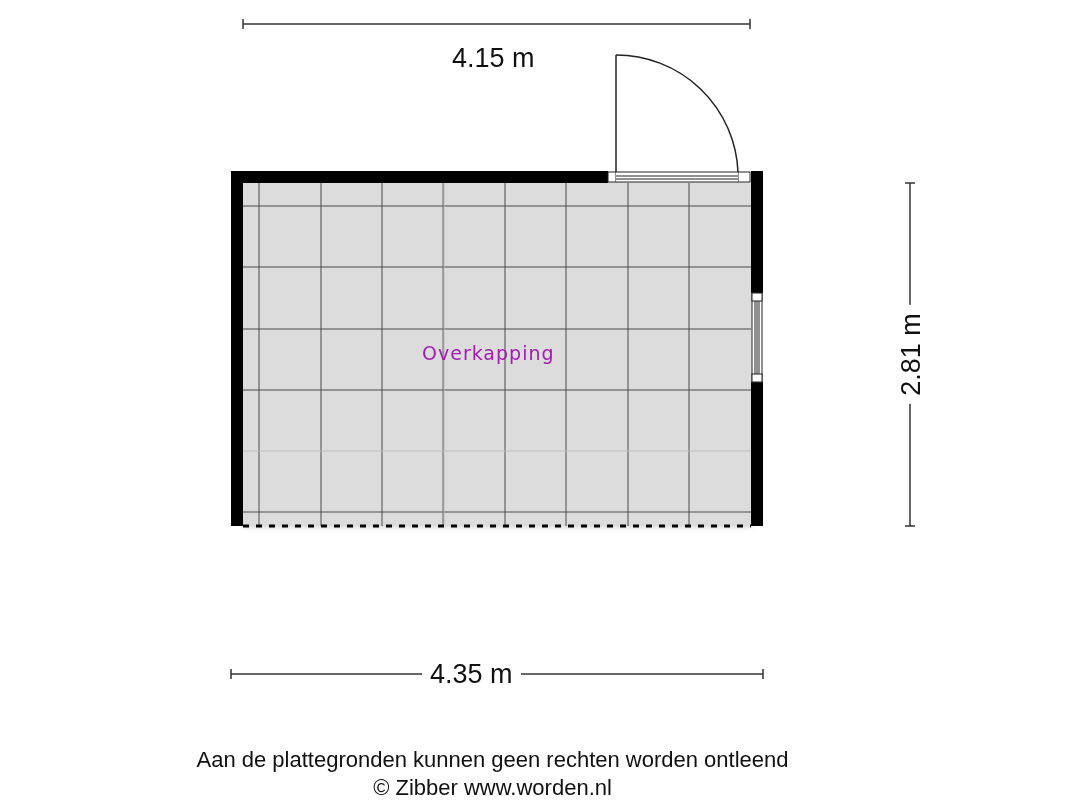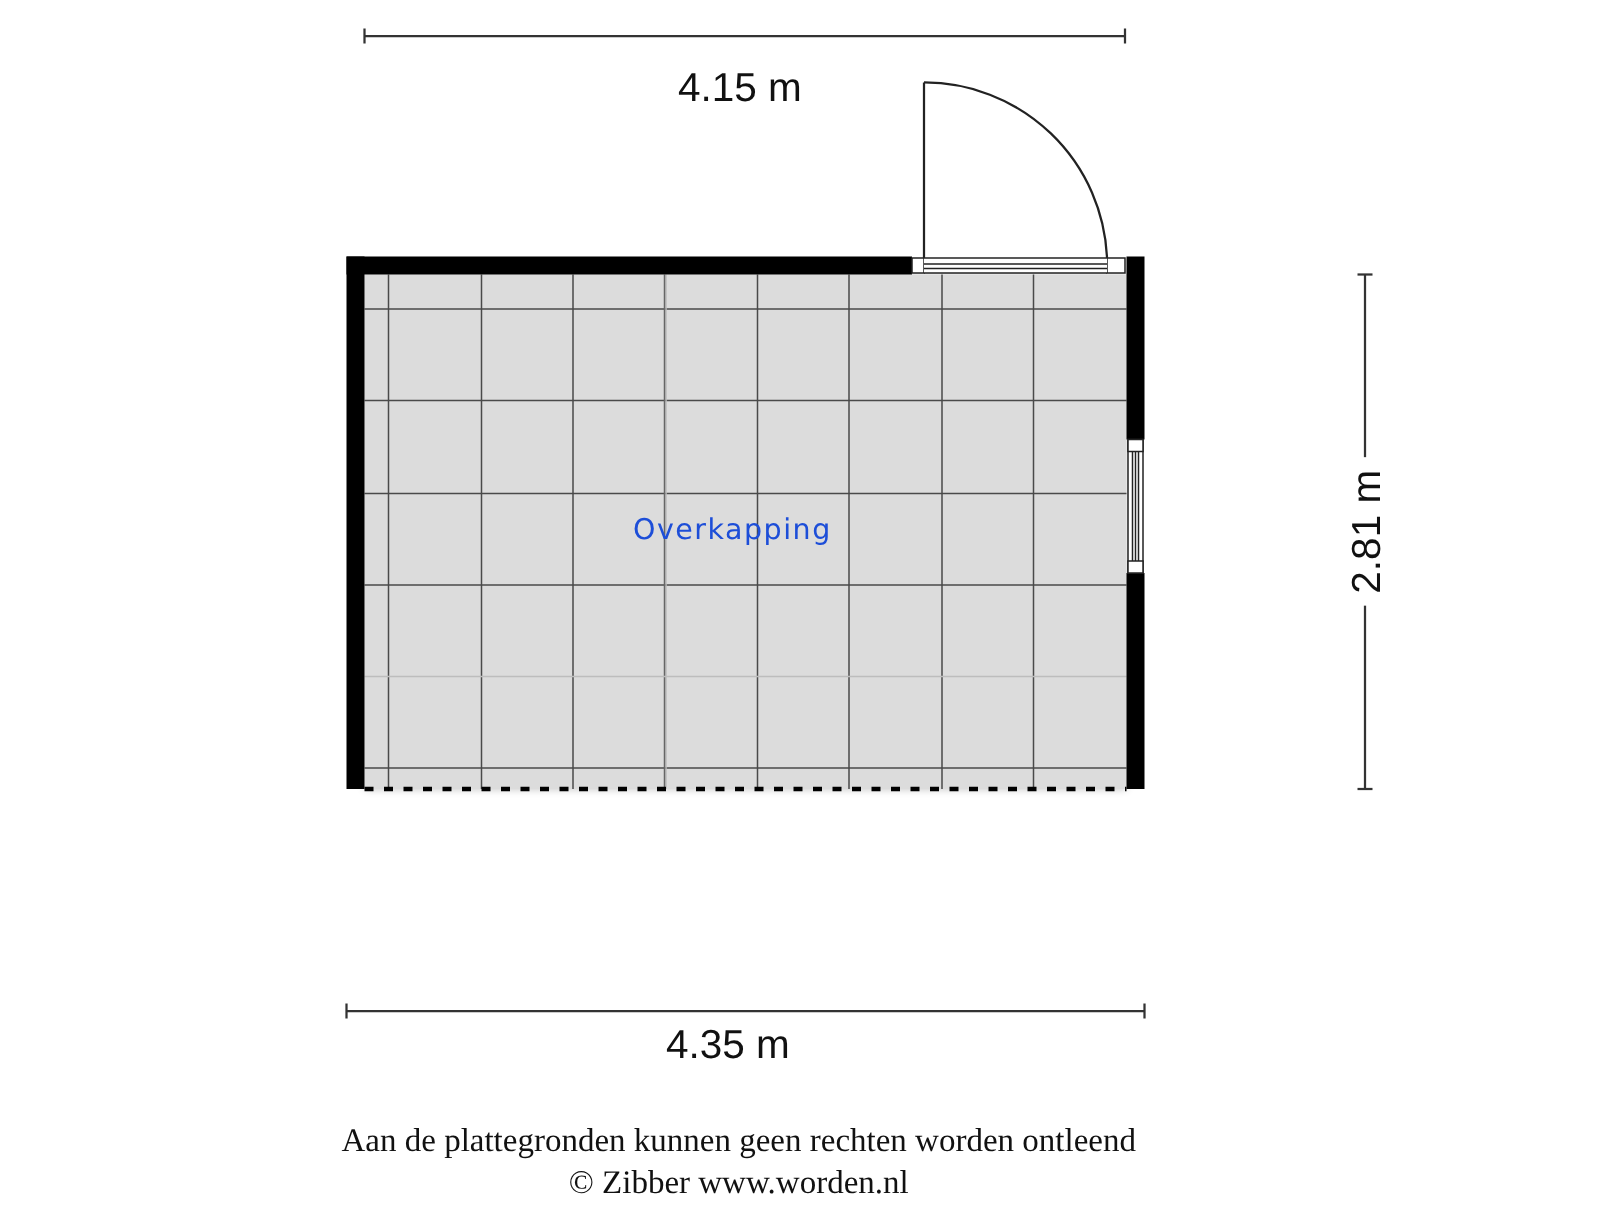--- a/index.html
+++ b/index.html
@@ -1,20 +1,20 @@
 <!DOCTYPE html>
 <html><head>
   <meta charset="utf-8">
   <style>
     html, body { margin: 0; padding: 0; background: #ffffff; }
     body { width: 1080px; height: 810px; position: relative; overflow: hidden; font-family: "Liberation Sans", sans-serif; color: #111; }
     #plan { position: absolute; left: 0; top: 0; }
     .dim-label { position: absolute; font-size: 27px; line-height: 27px; color: #111; background: #fff; padding: 0 8px; white-space: nowrap; font-family: "Liberation Sans", sans-serif; }
-    .room-label { position: absolute; font-size: 19px; letter-spacing: 1px; color: #1d4ed8; white-space: nowrap; font-family: "DejaVu Sans", sans-serif; }
-    .footer { position: absolute; left: 0; width: 985px; text-align: center; font-size: 22px; color: #111; font-family: Liberation Serif, serif; }
+    .room-label { position: absolute; font-size: 19px; letter-spacing: 1px; color: #a21caf; white-space: nowrap; font-family: "DejaVu Sans", sans-serif; }
+    .footer { position: absolute; left: 0; width: 985px; text-align: center; font-size: 22px; color: #111; font-family: Liberation Sans, sans-serif; }
   </style>
 </head>
 <body>
 
 <svg id="plan" width="1080" height="810" viewBox="0 0 1080 810" xmlns="http://www.w3.org/2000/svg">
   <defs>
     <filter id="shadow" x="-5%" y="-5%" width="110%" height="110%">
       <feGaussianBlur in="SourceAlpha" stdDeviation="3"></feGaussianBlur>
       <feOffset dx="0" dy="0" result="b"></feOffset>
       <feComponentTransfer>
@@ -106,19 +106,19 @@
     <rect x="752" y="293" width="10" height="89" fill="#fff" stroke="#222" stroke-width="1"></rect>
     <rect x="752" y="293" width="10" height="8" fill="#fff" stroke="#222" stroke-width="1"></rect>
     <rect x="752" y="374" width="10" height="8" fill="#fff" stroke="#222" stroke-width="1"></rect>
     <line x1="755" y1="301" x2="755" y2="374" stroke="#222" stroke-width="1"></line>
     <line x1="757" y1="301" x2="757" y2="374" stroke="#222" stroke-width="1"></line>
     <line x1="759" y1="301" x2="759" y2="374" stroke="#222" stroke-width="1"></line>
   </g>
 </svg>
 
 <div class="dim-label" style="left:444px; top:11px;margin-top:34px;">4.15 m</div>
-<div class="dim-label" style="left:436px; top:661px;margin-top:22px;">4.35 m</div>
+<div class="dim-label" style="left:422px; top:661px;">4.35 m</div>
 <div class="dim-label" style="left:862px; top:341px; transform: rotate(-90deg); transform-origin: center center;">2.81 m</div>
 
 <div class="room-label" style="left:422px; top:342px;">Overkapping</div>
 
 <div class="footer" style="top:747px;">Aan de plattegronden kunnen geen rechten worden ontleend</div>
 <div class="footer" style="top:775px;">© Zibber www.worden.nl</div>
 
 </body></html>

